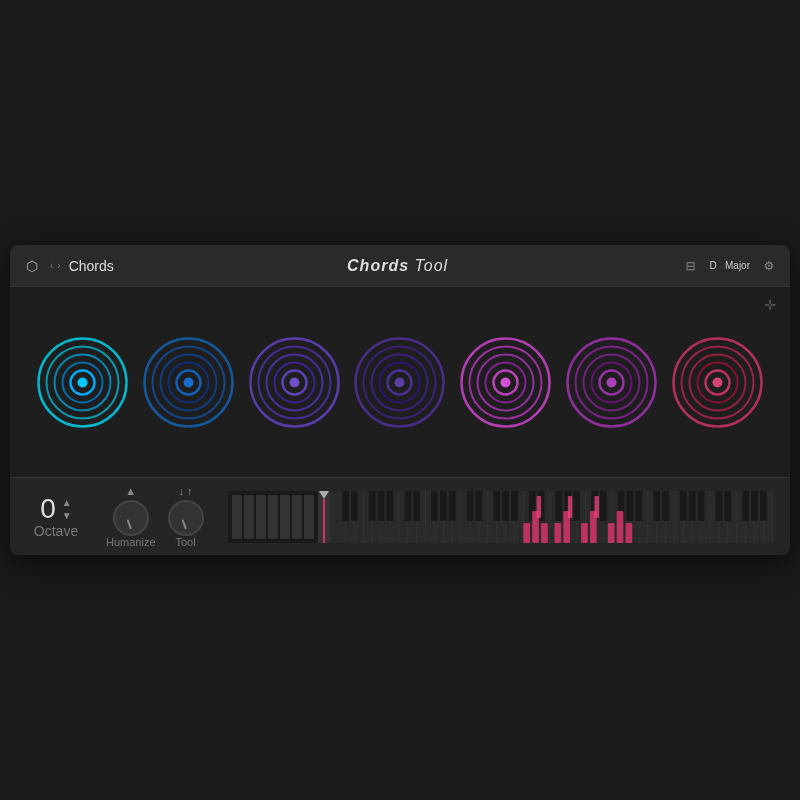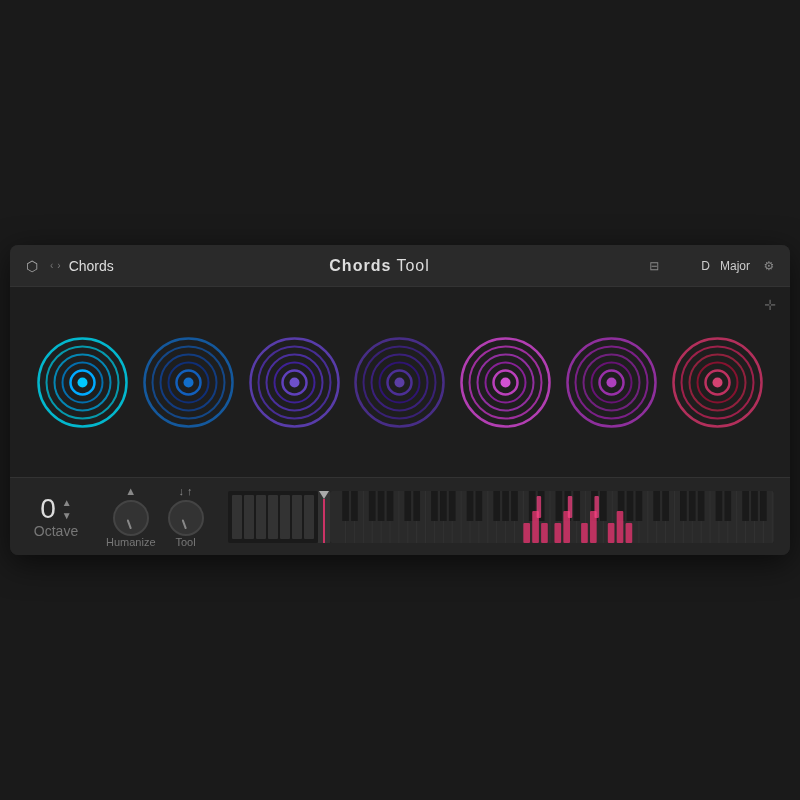--- a/index.html
+++ b/index.html
@@ -62,20 +62,21 @@
       flex: 1;
       display: flex;
       align-items: center;
       justify-content: center;
     }
     .app-title {
       color: #ddd;
       font-size: 16px;
       font-weight: 300;
       letter-spacing: 1px;
+      font-style: italic;
     }
     .app-title span.bold {
       font-weight: 600;
     }
     .header-right {
       display: flex;
       align-items: center;
       gap: 10px;
       color: #aaa;
       font-size: 13px;
@@ -85,22 +86,21 @@
       height: 18px;
       display: flex;
       align-items: center;
       justify-content: center;
       cursor: pointer;
       color: #888;
       font-size: 12px;
     }
     .key-display {
       color: #ccc;
-      font-size: 12px;
-      margin-left: 28px;
+      font-size: 10px;
     }
     
     .main-area {
       height: 190px;
       background: #1e1e1e;
       display: flex;
       align-items: center;
       justify-content: center;
       padding: 10px 20px;
       position: relative;

